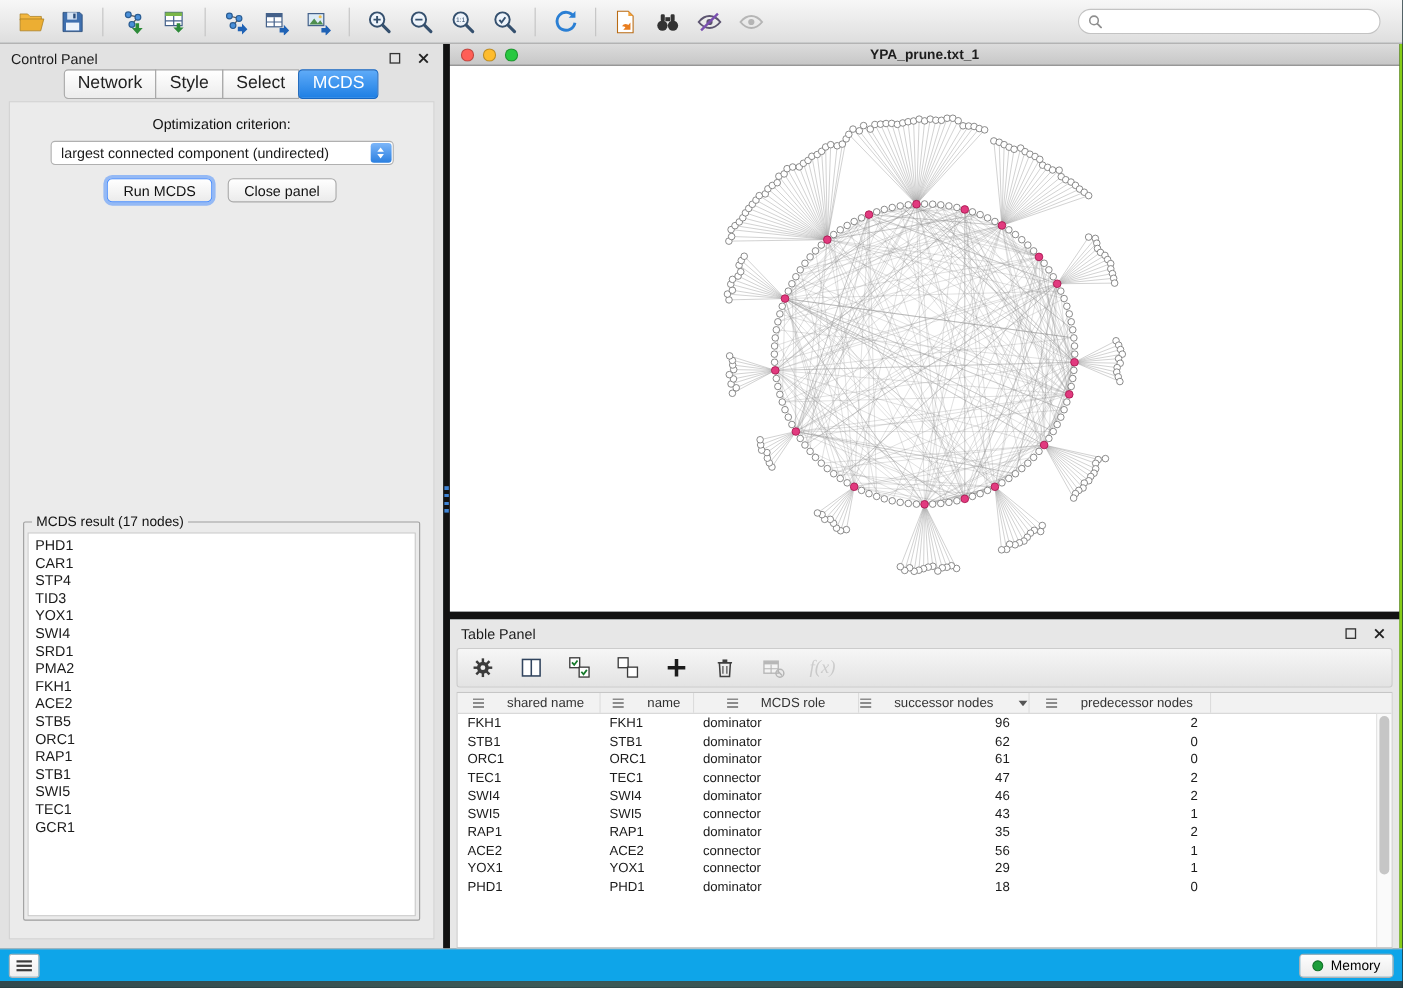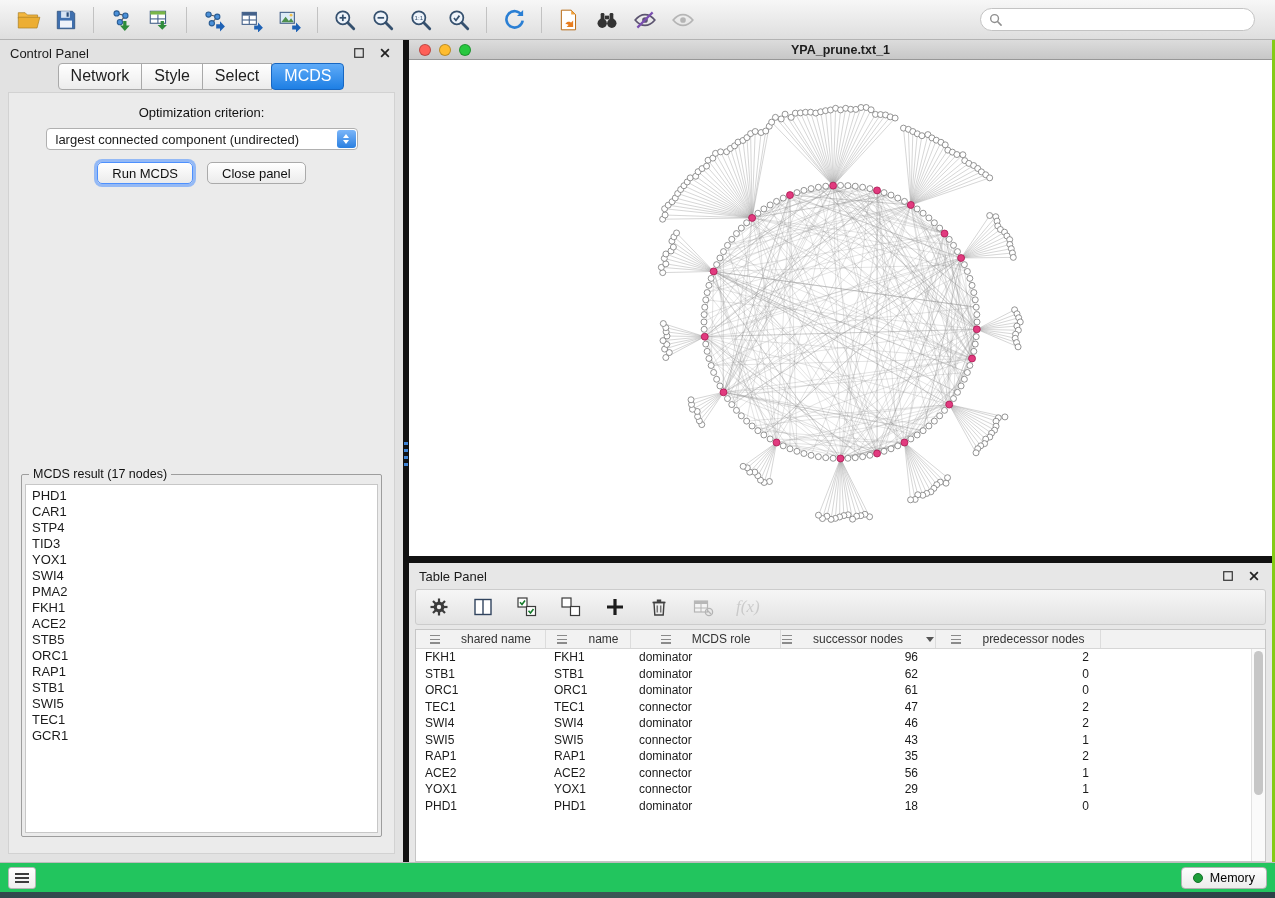--- a/index.html
+++ b/index.html
@@ -89,21 +89,21 @@
   .t-scroll { position:absolute; right:0; top:19px; bottom:0; width:14px; background:#fafafa; border-left:1px solid #e2e2e2; }
   .t-thumb { position:absolute; left:2px; right:2px; top:2px; height:68%; border-radius:5px; background:#c6c6c6; cursor:grab; }
   .tp-tabs { height:28px; display:flex; justify-content:center; align-items:center; flex:0 0 auto; }
   .tp-tab { font-size:13px; padding:3px 12px 4px; background:linear-gradient(#ffffff,#ececec); border:1px solid #a9a9a9;
             margin-left:-1px; cursor:pointer; color:#222; }
   .tp-tab:first-child { border-radius:4px 0 0 4px; }
   .tp-tab:last-child { border-radius:0 4px 4px 0; }
   .tp-tab.active { background:linear-gradient(#5fabf8,#1e7fe4); color:#fff; border-color:#1767c2; border-radius:4px; }
 
   
-  .status-bar { height:30px; background:#22c55e; border-top:1px solid #bdbdbd; display:flex; align-items:center; padding:0 8px; flex:0 0 auto; }
+  .status-bar { height:30px; background:#0ea5e9; border-top:1px solid #bdbdbd; display:flex; align-items:center; padding:0 8px; flex:0 0 auto; }
   .menu-btn { width:28px; height:22px; border:1px solid #b7b7b7; border-radius:3px; background:linear-gradient(#fff,#eee);
               display:flex; align-items:center; justify-content:center; cursor:pointer; }
   .burger { width:14px; height:10px; border-top:2px solid #3c3c3c; border-bottom:2px solid #3c3c3c; position:relative; }
   .burger::after { content:""; position:absolute; left:0; right:0; top:2px; height:2px; background:#3c3c3c; }
   .memory-btn { margin-left:auto; display:flex; align-items:center; gap:7px; border:1px solid #b2b2b2; border-radius:4px;
                 padding:3px 11px; background:linear-gradient(#fdfdfd,#ececec); font-size:12.5px; cursor:pointer; }
   .mem-dot { width:10px; height:10px; border-radius:50%; background:#1d9e3a; border:1px solid #13722a; }
   .desktop-strip { flex:1; background:linear-gradient(90deg,#31494d,#3c5a57 40%,#2c4247); }
 </style>
 </head>
@@ -290,20 +290,21 @@
         </div>
         <fieldset class="mcds-fieldset">
           <legend>MCDS result (17 nodes)</legend>
           <div class="mcds-list">
               <div class="mcds-item">PHD1</div>
               <div class="mcds-item">CAR1</div>
               <div class="mcds-item">STP4</div>
               <div class="mcds-item">TID3</div>
               <div class="mcds-item">YOX1</div>
               <div class="mcds-item">SWI4</div>
+              <div class="mcds-item">SRD1</div>
               <div class="mcds-item">PMA2</div>
               <div class="mcds-item">FKH1</div>
               <div class="mcds-item">ACE2</div>
               <div class="mcds-item">STB5</div>
               <div class="mcds-item">ORC1</div>
               <div class="mcds-item">RAP1</div>
               <div class="mcds-item">STB1</div>
               <div class="mcds-item">SWI5</div>
               <div class="mcds-item">TEC1</div>
               <div class="mcds-item">GCR1</div>

